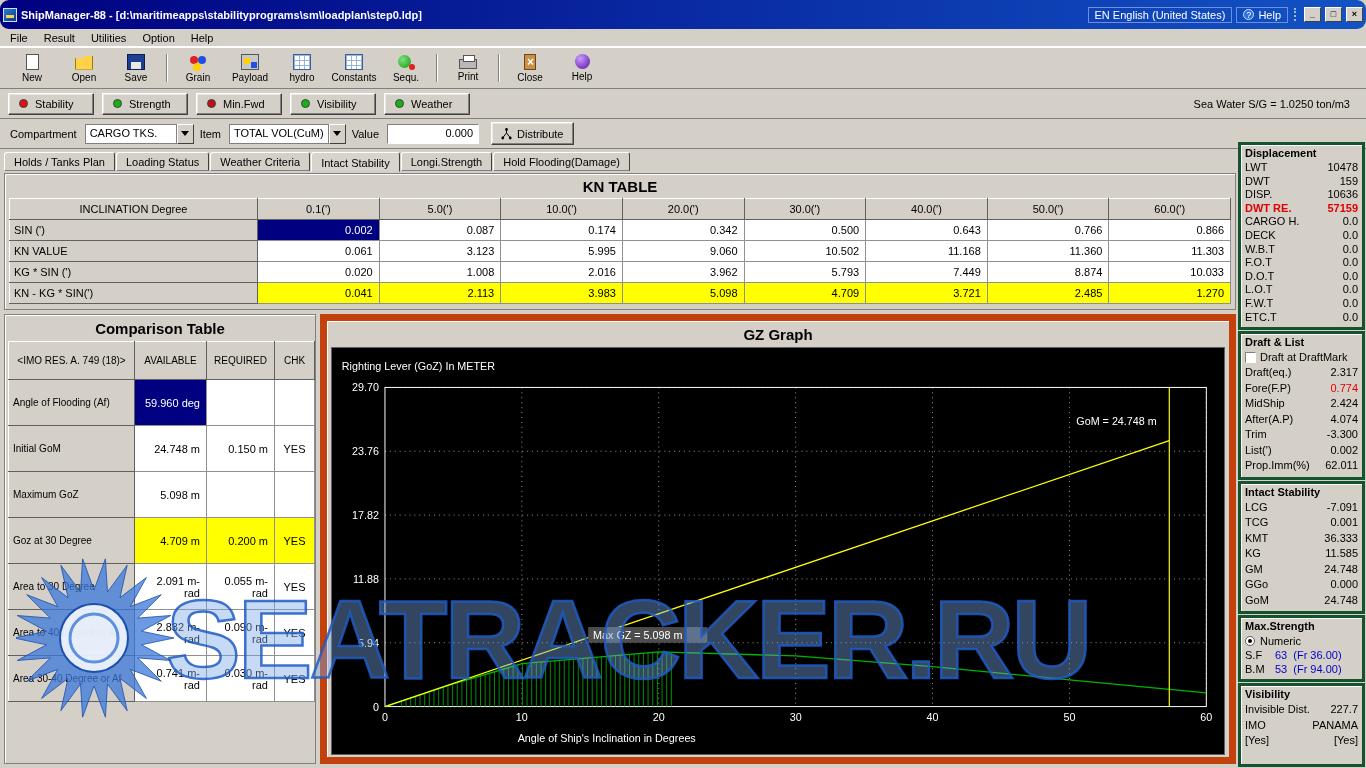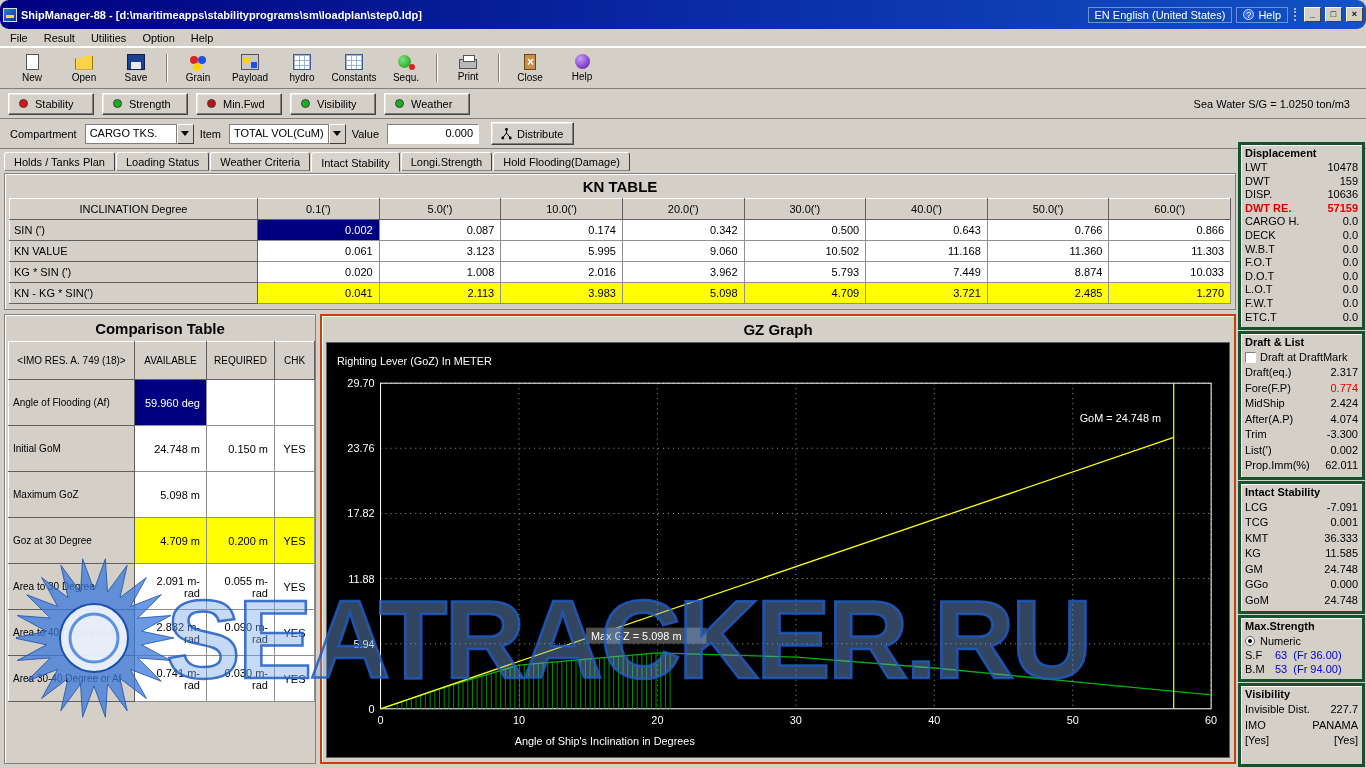--- a/index.html
+++ b/index.html
@@ -87,21 +87,21 @@
   .panel-title { text-align:center; font-weight:bold; font-size:15px; padding:5px 0 4px; }
   #cmp-table { width:calc(100% - 6px); margin:0 3px; }
   #cmp-table th { font-size:10px;margin-left:48px; }
   #cmp-table thead th { height:38px; }
   #cmp-table tbody th { text-align:left; height:46px; font-weight:normal; }
   #cmp-table td { height:46px; }
   #cmp-table td.chk { text-align:center; }
   #cmp-table tbody tr:nth-child(1) td:nth-child(2) { background:#000080; color:#fff; }
   #cmp-table tbody tr:nth-child(4) td { background:#ffff00; }
 
-  .gz-panel { flex:1; border:2px solid #c2410c; box-shadow:inset 1px 1px 0 #fff; background:#d4d0c8; display:flex; flex-direction:column; }
+  .gz-panel { flex:1; border:7px solid #c2410c; box-shadow:inset 1px 1px 0 #fff; background:#d4d0c8; display:flex; flex-direction:column; }
   .gz-black { flex:1; margin:0 4px 4px; background:#000; border:1px solid #606060; padding:2px; }
   .gz-inner { width:100%; height:100%; background:#000; }
   svg text { font-family:"Liberation Sans",sans-serif; }
 
   
   .sidebar { position:absolute; top:142px; right:1px; width:127px; bottom:0; display:flex; flex-direction:column; }
   .spanel { border:3px solid #14532d; box-shadow:inset 1px 1px 0 #fff; background:#d4d0c8; padding:2px 4px 3px; margin-bottom:1px; }
   .spanel-title { font-weight:bold; margin-bottom:2px; }
   .srow { display:flex; justify-content:space-between; line-height:13.6px; white-space:nowrap; }
   .srow .val { text-align:right; }

